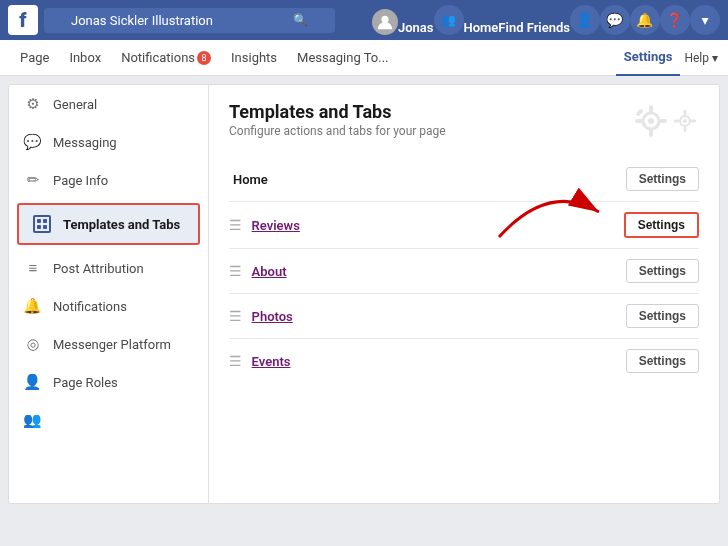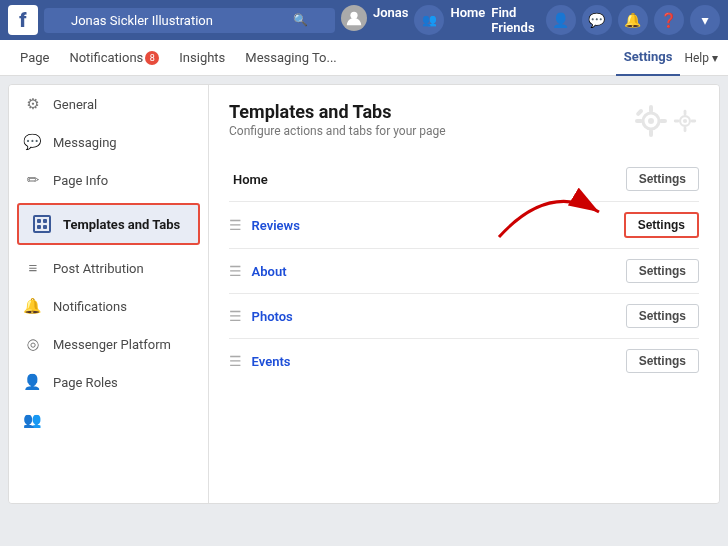--- a/index.html
+++ b/index.html
@@ -23,21 +23,21 @@
     }
     .page-name-box {
       background: #4a69ad;
       border-radius: 4px;
       padding: 5px 27px;
       display: flex; align-items: center; gap: 80px;
       color: white; font-size: 13px; flex: 0 0 auto; min-width: 180px;
     }
     .search-icon-inline { color: #ccc; font-size: 12px; }
     .top-right-nav {
-      display: flex; align-items: flex-start; gap: 6px; margin-left: auto;
+      display: flex; align-items: flex-end; margin-left: auto;
     }
     .top-avatar {
       width: 26px; height: 26px; border-radius: 50%; background: #aaa;
       display: flex; align-items: center; justify-content: center;
       overflow: hidden; flex-shrink: 0;
     }
     .top-avatar svg { width: 18px; height: 18px; }
     .top-nav-text {
       color: white; font-size: 13px; font-weight: 600; cursor: pointer;
     }
@@ -136,21 +136,21 @@
 
     
     .tab-row {
       display: flex; align-items: center; justify-content: space-between;
       padding: 10px 0;
       border-bottom: 1px solid #e9e9e9;
     }
     .tab-row:last-child { border-bottom: none; }
     .tab-left { display: flex; align-items: center; gap: 10px; }
     .hamburger-icon { color: #aaa; font-size: 14px; }
-    .tab-name { font-weight: 600; font-size: 13px; color: #1d4ed8; }
+    .tab-name { font-weight: 600; font-size: 13px; color: #701a75; text-decoration: underline; }
     .tab-settings-btn {
       background: white;
       border: 1px solid #ccd0d5;
       border-radius: 3px;
       padding: 4px 12px;
       font-size: 12px; font-weight: 600;
       color: #4a4a4a; cursor: pointer;
     }
     .tab-settings-btn.highlighted {
       border: 2.5px solid #e74c3c;
@@ -193,20 +193,23 @@
     <div class="top-nav-icon">💬</div>
     <div class="top-nav-icon">🔔</div>
     <div class="top-nav-icon">❓</div>
     <div class="top-nav-icon">▾</div>
   </div>
 </div>
 
 <div class="secondary-nav">
   <div class="sec-nav-item">
     <span>Page</span>
+  </div>
+  <div class="sec-nav-item">
+    <span>Inbox</span>
   </div>
   <div class="sec-nav-item">
     <span>Notifications</span>
     <span class="notif-badge">8</span>
   </div>
   <div class="sec-nav-item">
     <span>Insights</span>
   </div>
   <div class="sec-nav-item">
     <span>Messaging To...</span>

